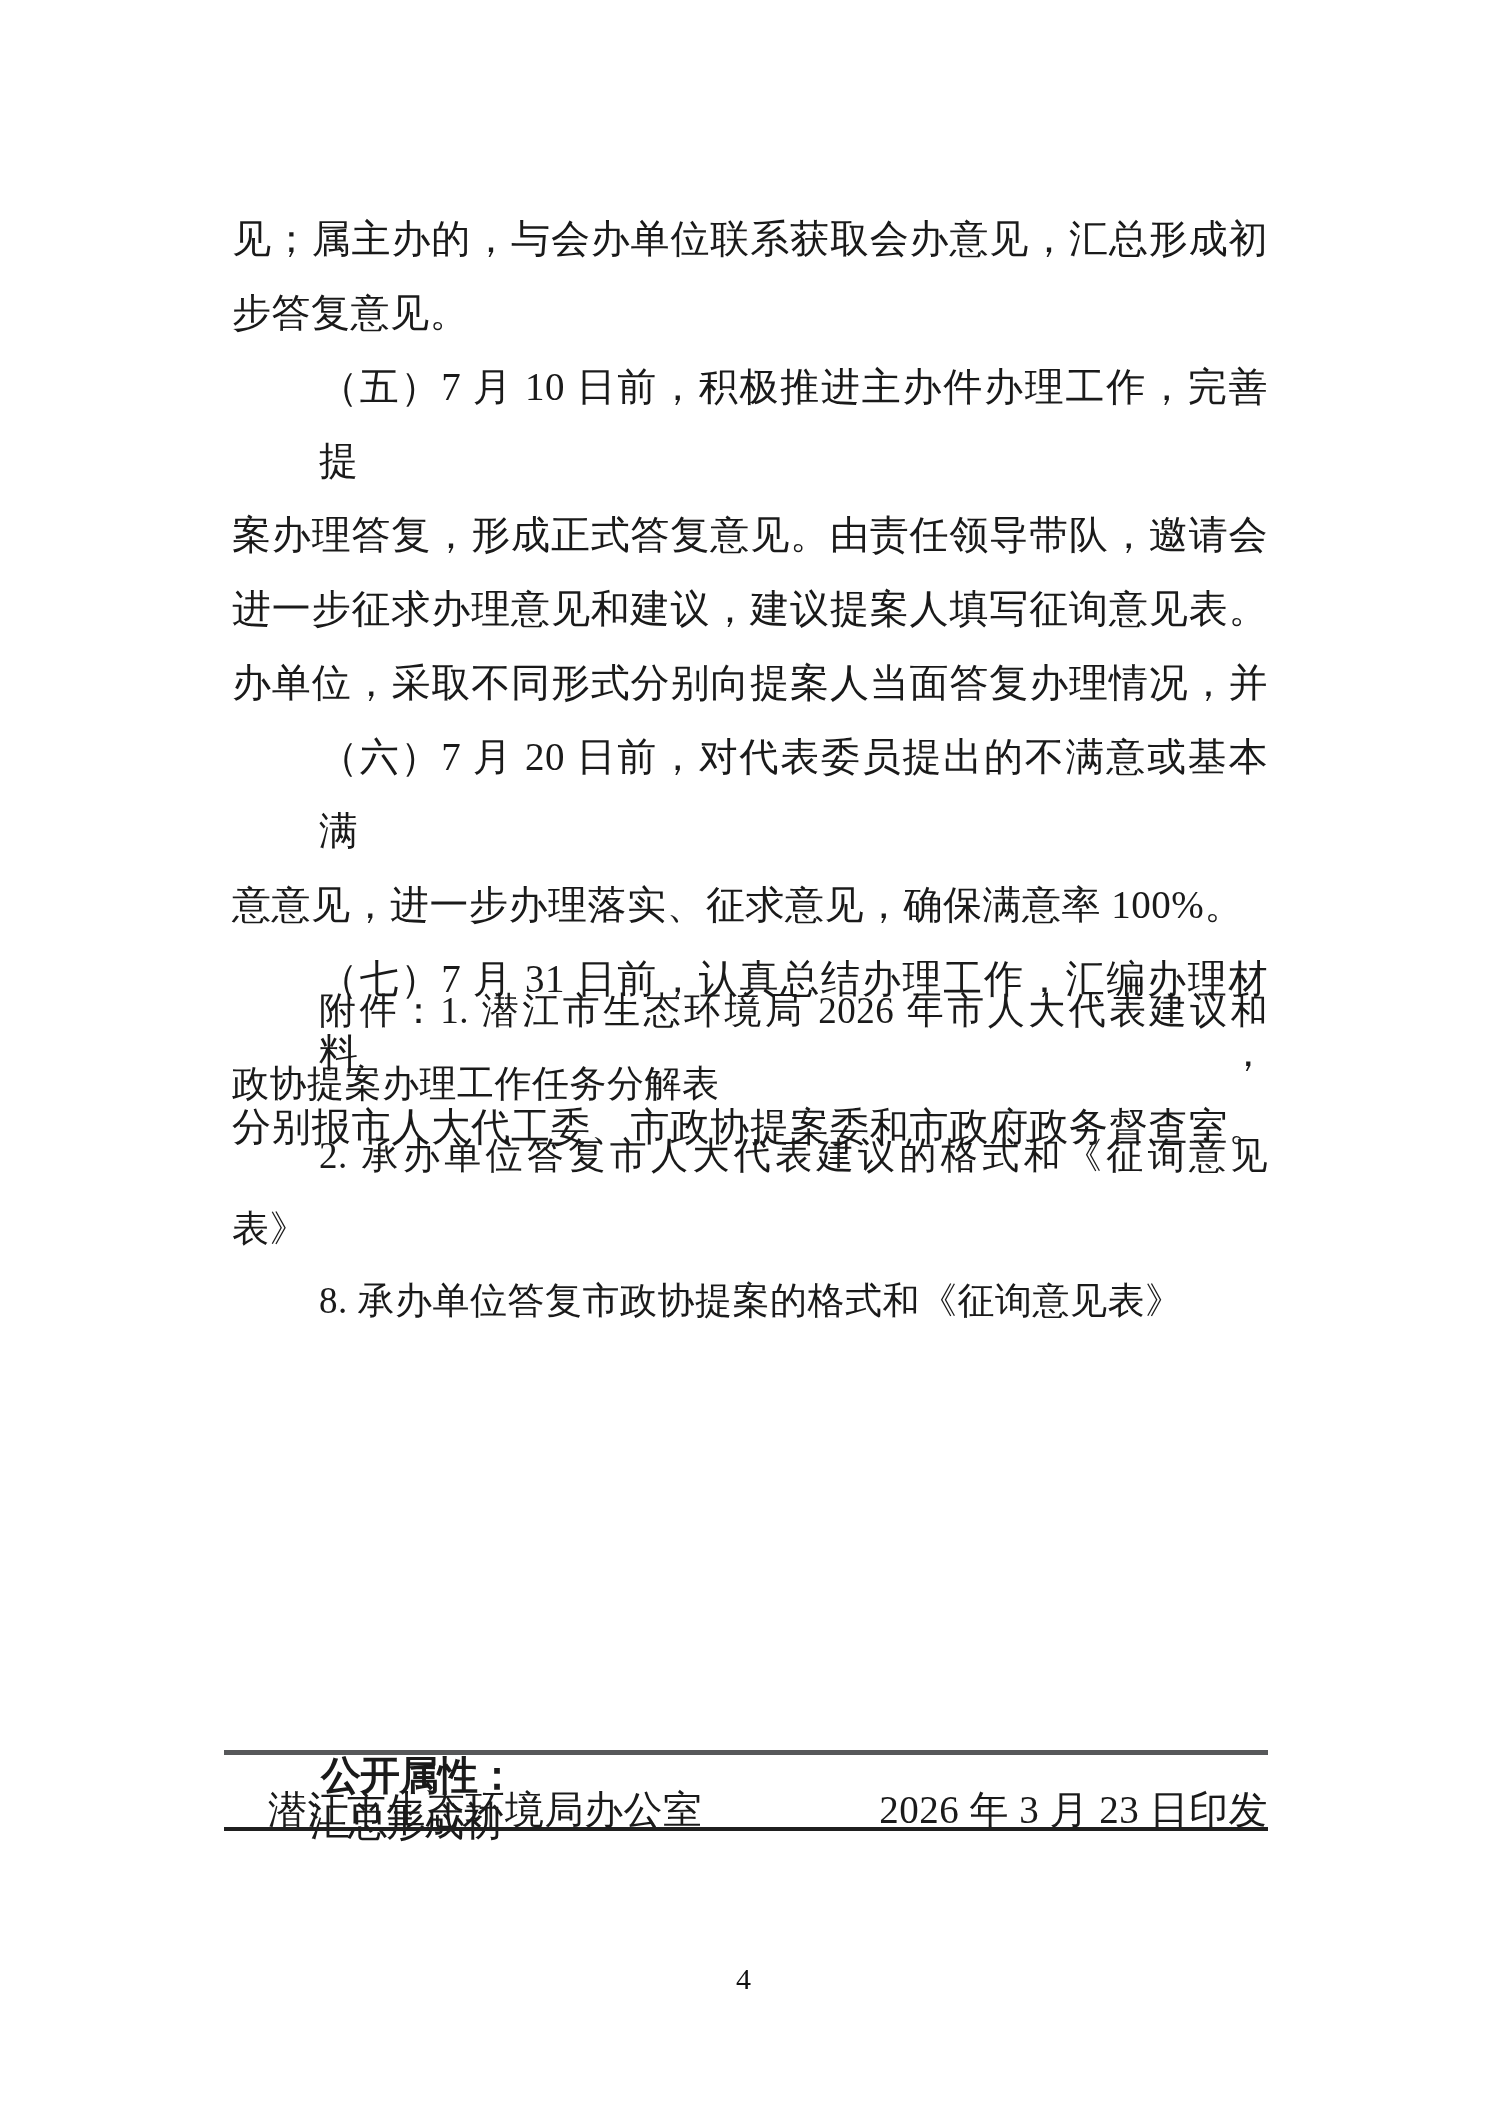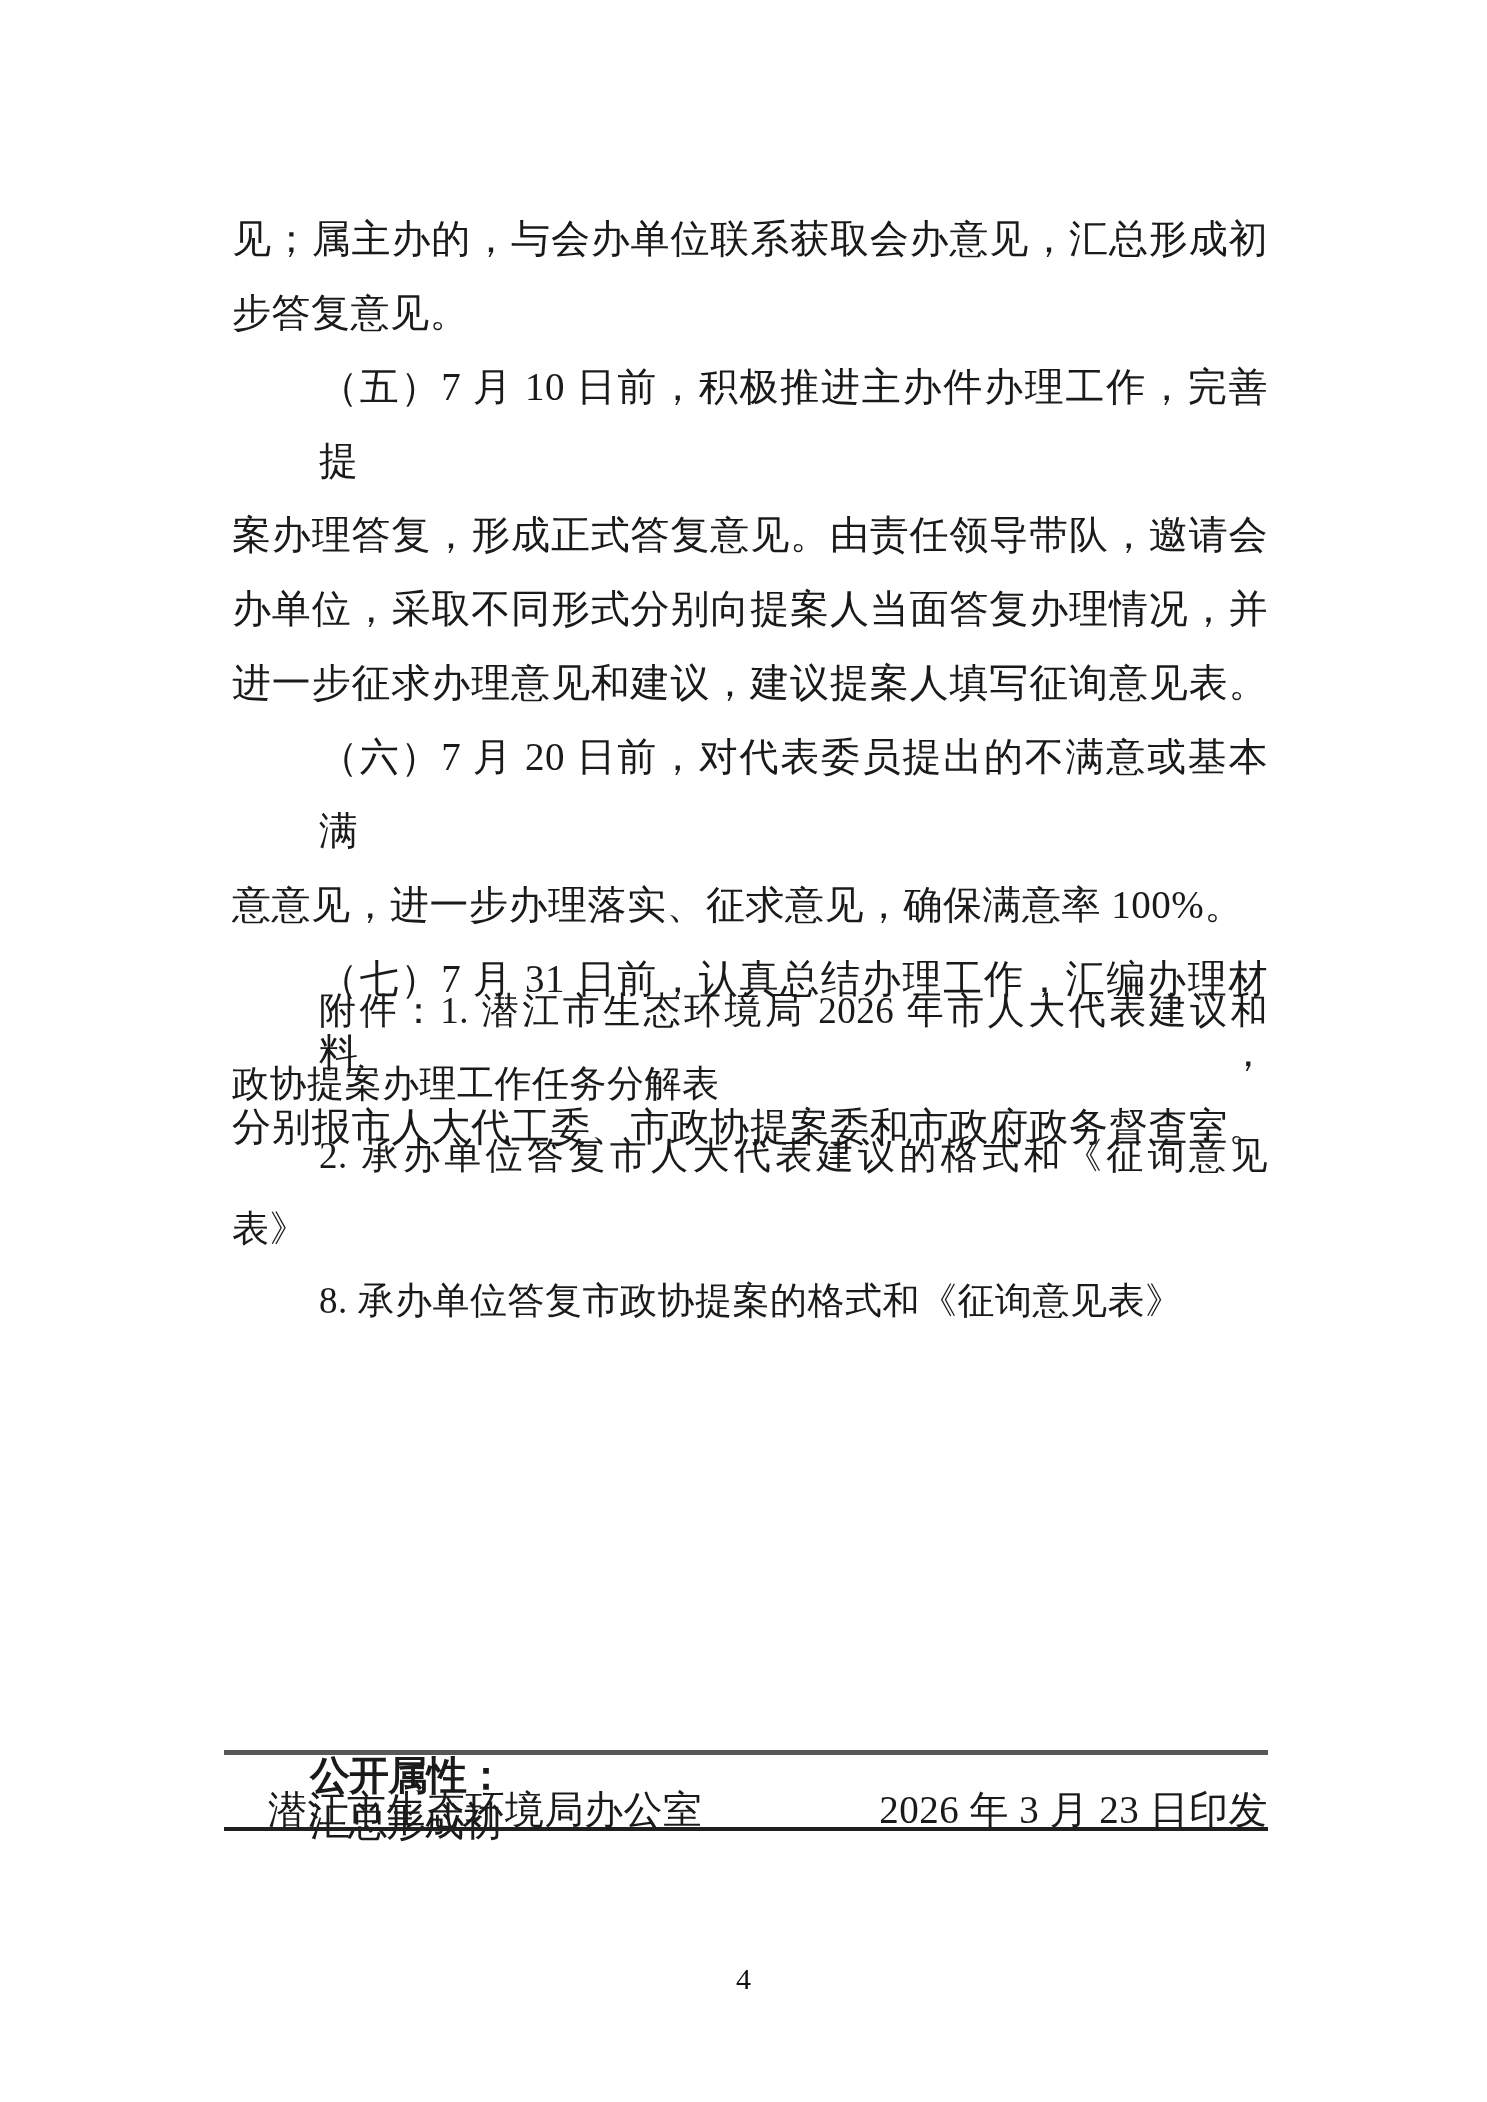--- a/index.html
+++ b/index.html
@@ -46,20 +46,21 @@
     top: 1706px;
     width: 998px;
     font-size: 40px;
     line-height: 46px;
     white-space: pre;
   }
   .footer-pub .pub-label {
     font-weight: 700;
     font-family: "Liberation Sans", "DejaVu Sans", sans-serif;
     letter-spacing: -1px;
+    margin-left: 11px;
   }
   .footer-pub .pub-value {
     font-weight: 400;
     letter-spacing: -2px;
   }
   .rule-1 {
     position: absolute;
     left: 224px;
     top: 1750px;
     width: 1044px;
@@ -100,22 +101,22 @@
 </head>
 <body>
 
 <div class="page">
 
   <div class="textblock">
     <div class="line fill">见；属主办的，与会办单位联系获取会办意见，汇总形成初</div>
     <div class="line">步答复意见。</div>
     <div class="line fill indent">（五）7 月 10 日前，积极推进主办件办理工作，完善提</div>
     <div class="line fill">案办理答复，形成正式答复意见。由责任领导带队，邀请会</div>
+    <div class="line fill">进一步征求办理意见和建议，建议提案人填写征询意见表。</div>
     <div class="line fill">办单位，采取不同形式分别向提案人当面答复办理情况，并</div>
-    <div class="line fill">进一步征求办理意见和建议，建议提案人填写征询意见表。</div>
     <div class="line fill indent">（六）7 月 20 日前，对代表委员提出的不满意或基本满</div>
     <div class="line">意意见，进一步办理落实、征求意见，确保满意率 100%。</div>
     <div class="line fill indent">（七）7 月 31 日前，认真总结办理工作，汇编办理材料，</div>
     <div class="line fill">分别报市人大代工委、市政协提案委和市政府政务督查室。</div>
   </div>
 
   <div class="attachments">
     <div class="line fill indent">附件：1. 潜江市生态环境局 2026 年市人大代表建议和</div>
     <div class="line">政协提案办理工作任务分解表</div>
     <div class="line fill indent">2. 承办单位答复市人大代表建议的格式和《征询意见</div>

